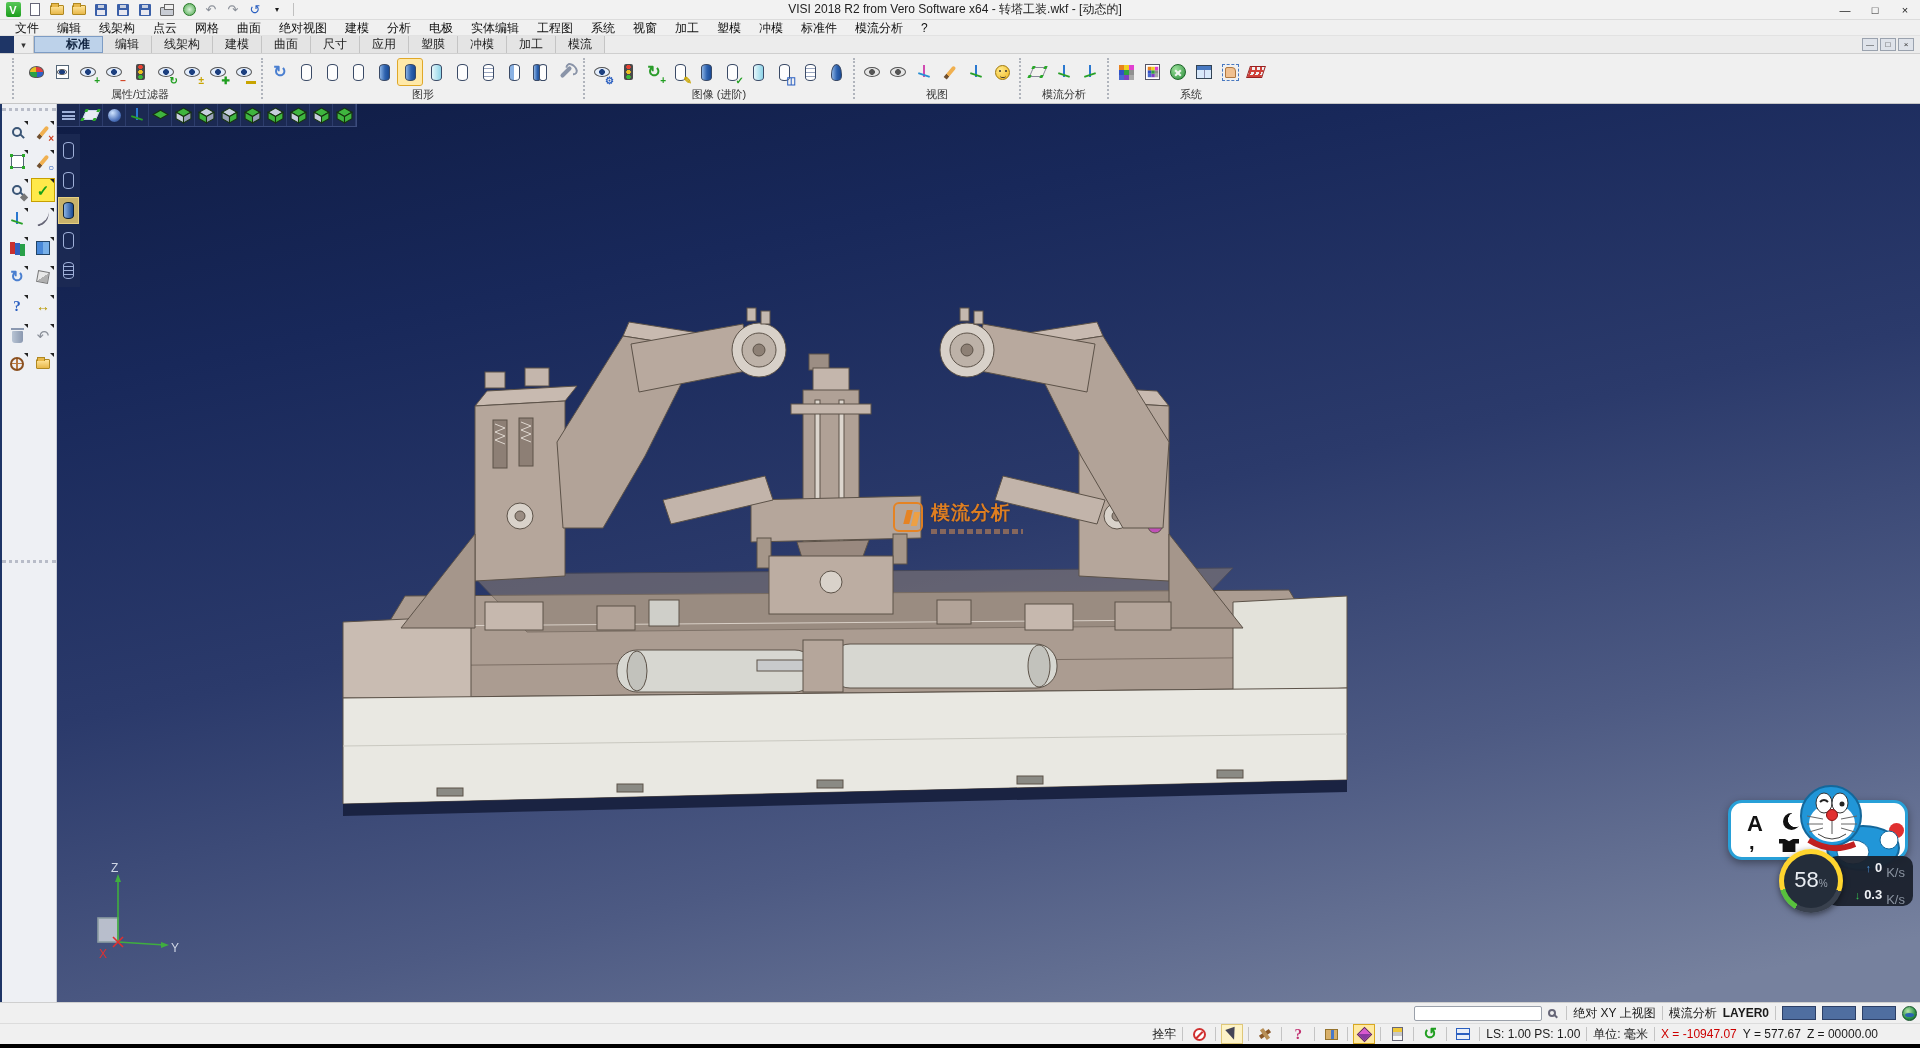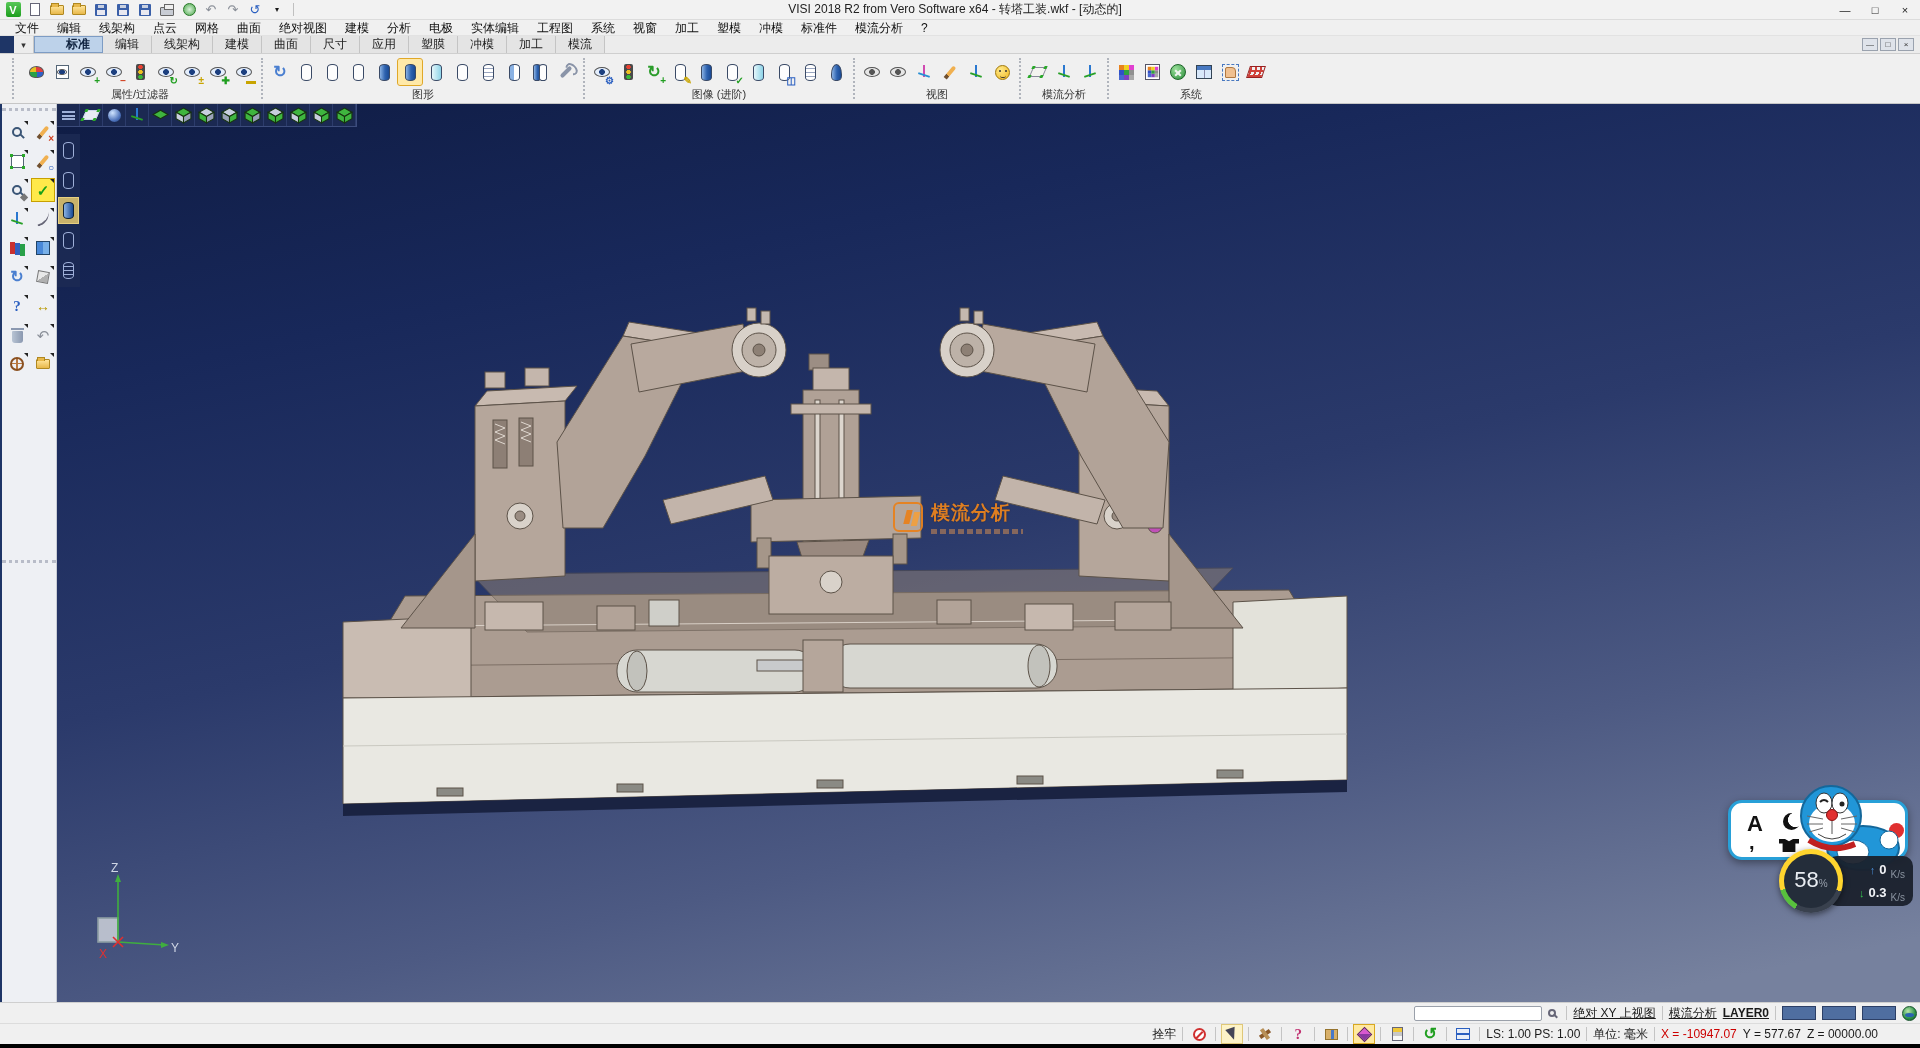--- a/index.html
+++ b/index.html
@@ -154,25 +154,25 @@
 
   .gauge { position:absolute; left:1722px; top:745px; width:64px; height:64px; border-radius:50%; z-index:8;
     background:conic-gradient(from 210deg, #58c13d 0 12%, #ffd52e 12% 72%, #39414e 72% 100%);
     display:flex; align-items:center; justify-content:center; box-shadow:0 2px 6px rgba(0,0,0,.5); }
   .gauge-inner { width:54px; height:54px; border-radius:50%; background:#242d3a; display:flex; align-items:baseline; justify-content:center; padding-top:15px; }
   .gauge-val { color:#e8ecf2; font-size:22px; line-height:1; }
   .gauge-unit { color:#98a0ac; font-size:10px; }
   .speed-pill { position:absolute; left:1770px; top:752px; width:86px; height:50px; background:rgba(26,33,44,.95); border-radius:10px; z-index:7; display:flex; flex-direction:column; justify-content:center; gap:3px; padding:4px 8px 4px 22px; }
   .speed-row { display:flex; align-items:center; justify-content:flex-end; gap:4px; font-size:11px; }
   .arr-up { color:#4a90d9; font-weight:bold; } .arr-dn { color:#35c24d; font-weight:bold; }
-  .spd-val { color:#f0f2f6; font-weight:bold; font-size:13px; } .spd-unit { color:#8a93a0; font-size:10px;margin-top:9px; }
+  .spd-val { color:#f0f2f6; font-weight:bold; font-size:13px; } .spd-unit { color:#8a93a0; font-size:13px;margin-top:9px; }
 
   
   .sb { height:21px; background:#f0f0f0; display:flex; align-items:center; font-size:12px; }
-  .sb1 { border-top:1px solid #cfcfcf; justify-content:flex-end; padding-right:3px; gap:6px;text-decoration:underline; }
+  .sb1 { border-top:1px solid #cfcfcf; justify-content:flex-end; padding-right:3px; gap:6px; }
   .sb2 { border-top:1px solid #dcdcdc; justify-content:flex-end; padding-right:42px; gap:6px; }
   .sbsep { width:1px; height:14px; background:#c4c4c4; }
   .search-box { width:128px; height:15px; background:#fff; border:1px solid #9aa0aa; border-radius:2px; font-size:11px; padding:0 3px; }
   .sb-mag { width:8px; height:8px; border:2px solid #667; border-radius:50%; position:relative; margin-right:4px; }
   .sb-mag::after { content:""; position:absolute; width:5px; height:2px; background:#667; transform:rotate(45deg); right:-4px; bottom:-2px; }
   .swatch { width:34px; height:14px; background:#4f6ea0; border:1px solid #2c3f66; }
   .globe { width:15px; height:15px; border-radius:50%; background:radial-gradient(circle at 38% 32%,#b8e8a8,#2a9048 60%,#1a6030); border:1px solid #14512a; position:relative; }
   .globe::before { content:""; position:absolute; left:2px; top:6px; width:9px; height:4px; background:#2a64b0; border-radius:50%; }
   .sbtn2 { width:20px; height:18px; display:flex; align-items:center; justify-content:center; position:relative; }
   .sbtn2.hl { background:#fdf3c8; outline:1px solid #e0c878; }

